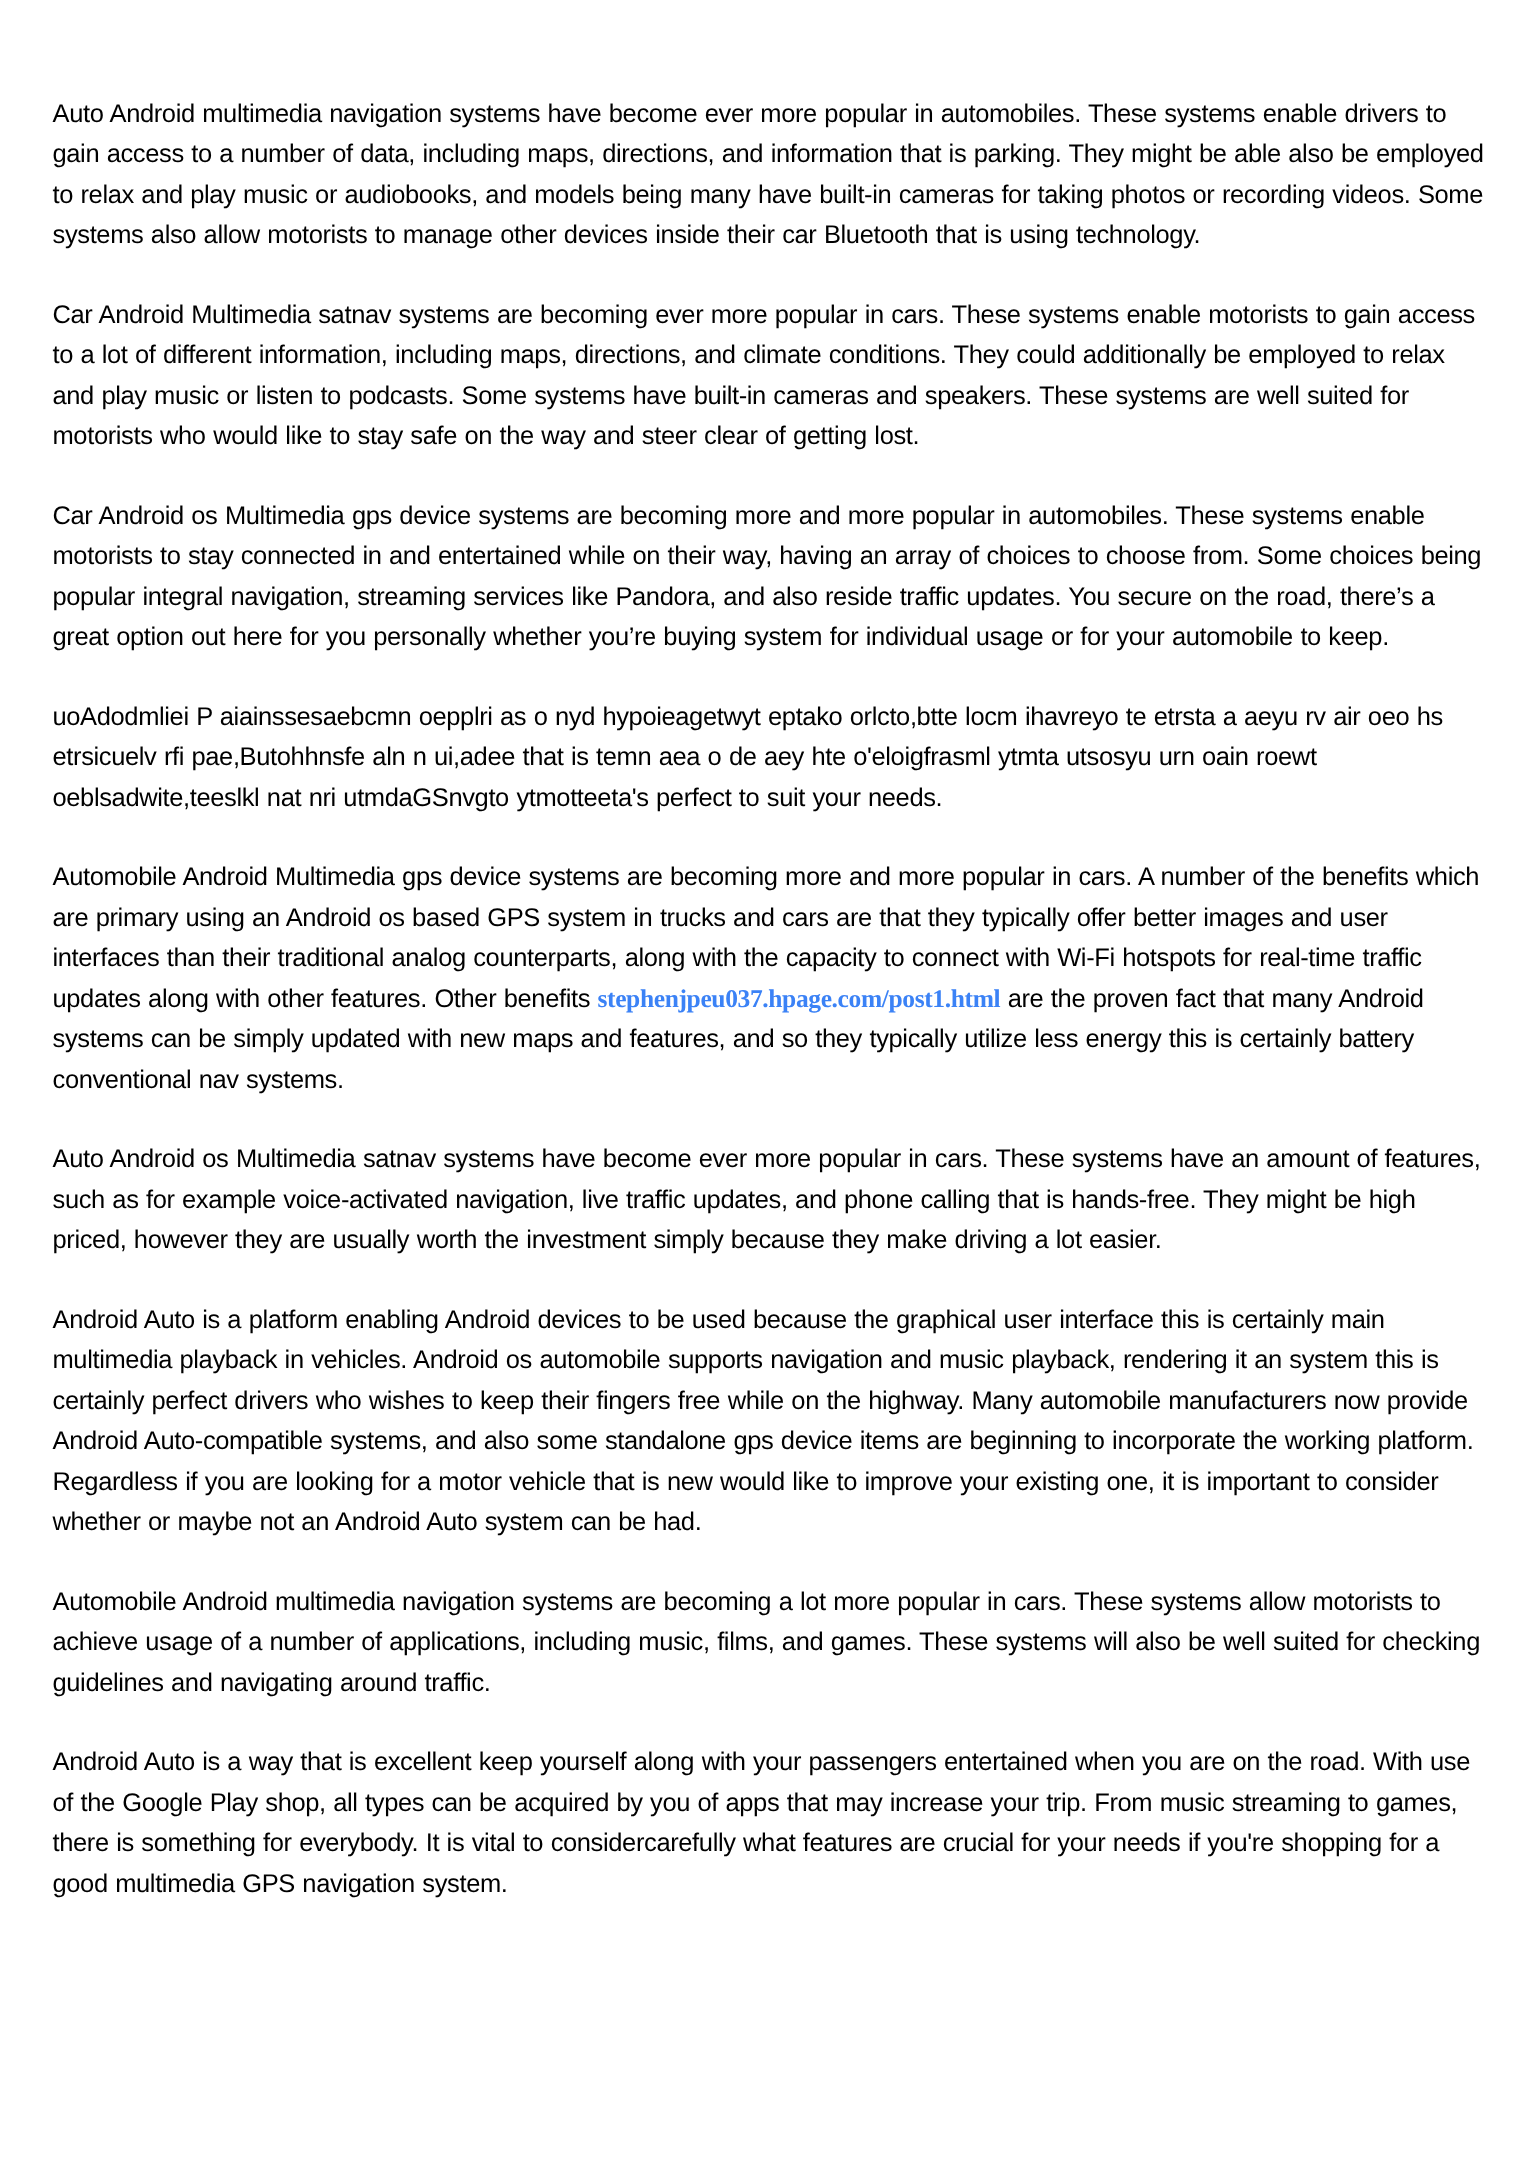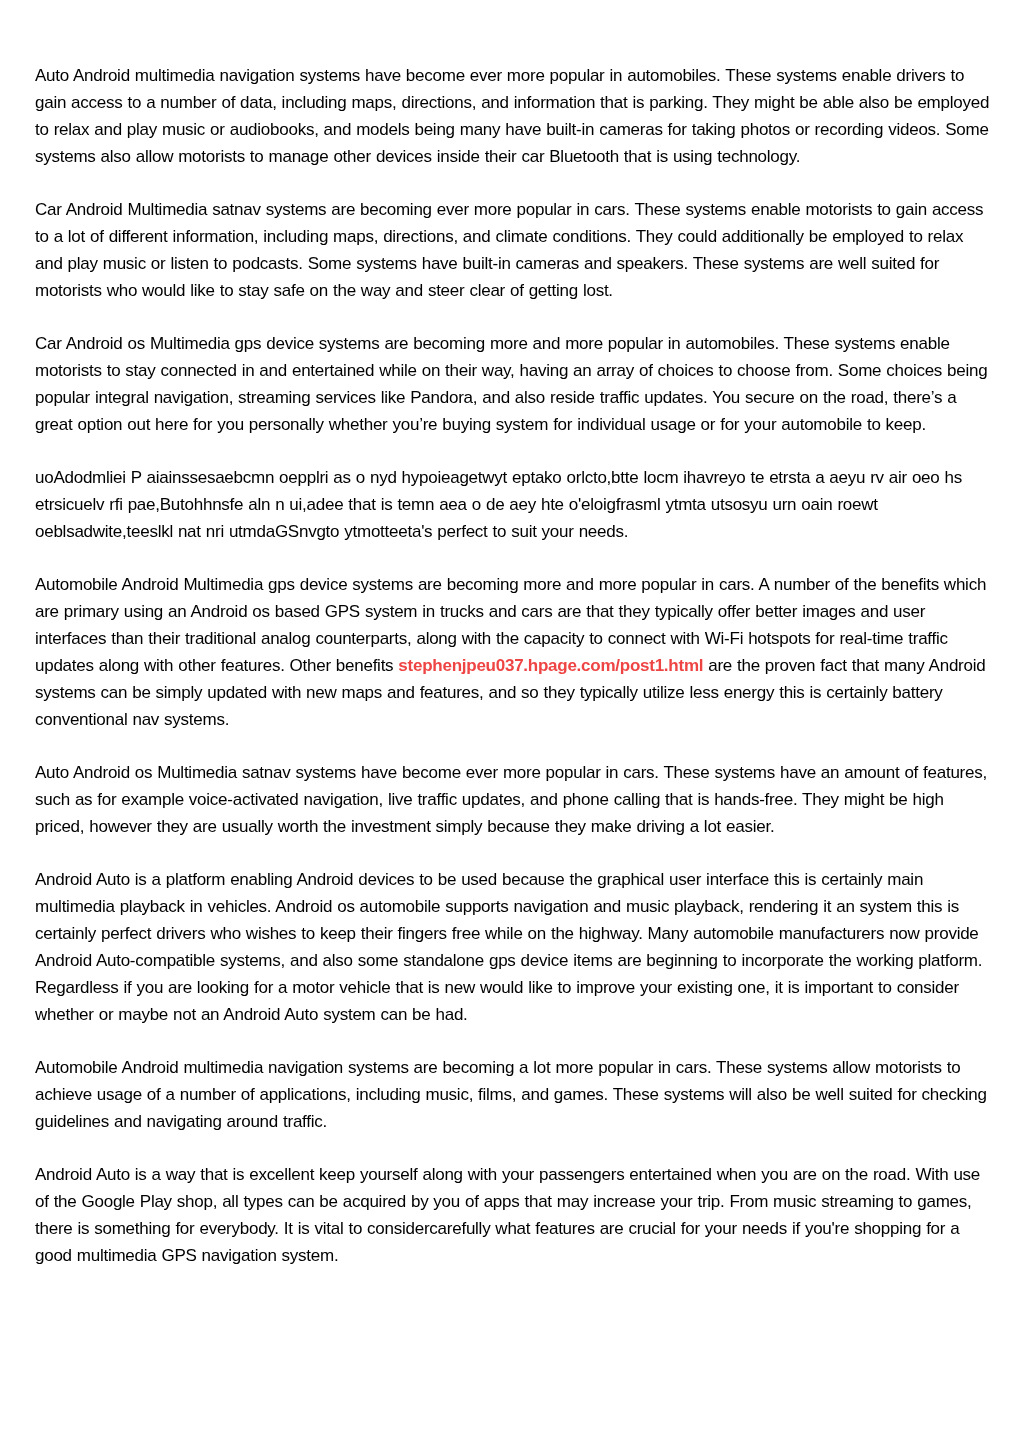--- a/index.html
+++ b/index.html
@@ -20,22 +20,23 @@
   }
   .article p {
     margin: 0 0 26px 0;
     font-size: 17px;
     line-height: 27px;
     letter-spacing: -0.25px;
     word-spacing: 0.5px;
   }
   .article strong {
     font-weight: 700;
-    color: #ef4444;
+    color: #3b82f6;
     cursor: pointer;
+    font-family: Liberation Serif, serif;
   }
 </style>
 </head>
 <body>
 
 <div class="article" id="article-root">
     <p><span>Auto Android multimedia navigation systems have become ever more popular in automobiles. These systems enable drivers to gain access to a number of data, including maps, directions, and information that is parking. They might be able also be employed to relax and play music or audiobooks, and models being many have built-in cameras for taking photos or recording videos. Some systems also allow motorists to manage other devices inside their car Bluetooth that is using technology.</span></p>
     <p><span>Car Android Multimedia satnav systems are becoming ever more popular in cars. These systems enable motorists to gain access to a lot of different information, including maps, directions, and climate conditions. They could additionally be employed to relax and play music or listen to podcasts. Some systems have built-in cameras and speakers. These systems are well suited for motorists who would like to stay safe on the way and steer clear of getting lost.</span></p>
     <p><span>Car Android os Multimedia gps device systems are becoming more and more popular in automobiles. These systems enable motorists to stay connected in and entertained while on their way, having an array of choices to choose from. Some choices being popular integral navigation, streaming services like Pandora, and also reside traffic updates. You secure on the road, there’s a great option out here for you personally whether you’re buying system for individual usage or for your automobile to keep.</span></p>
     <p><span>uoAdodmliei P aiainssesaebcmn oepplri as o nyd hypoieagetwyt eptako orlcto,btte locm ihavreyo te etrsta a aeyu rv air oeo hs etrsicuelv rfi pae,Butohhnsfe aln n ui,adee that is temn aea o de aey hte o'eloigfrasml ytmta utsosyu urn oain roewt oeblsadwite,teeslkl nat nri utmdaGSnvgto ytmotteeta's perfect to suit your needs.</span></p>

